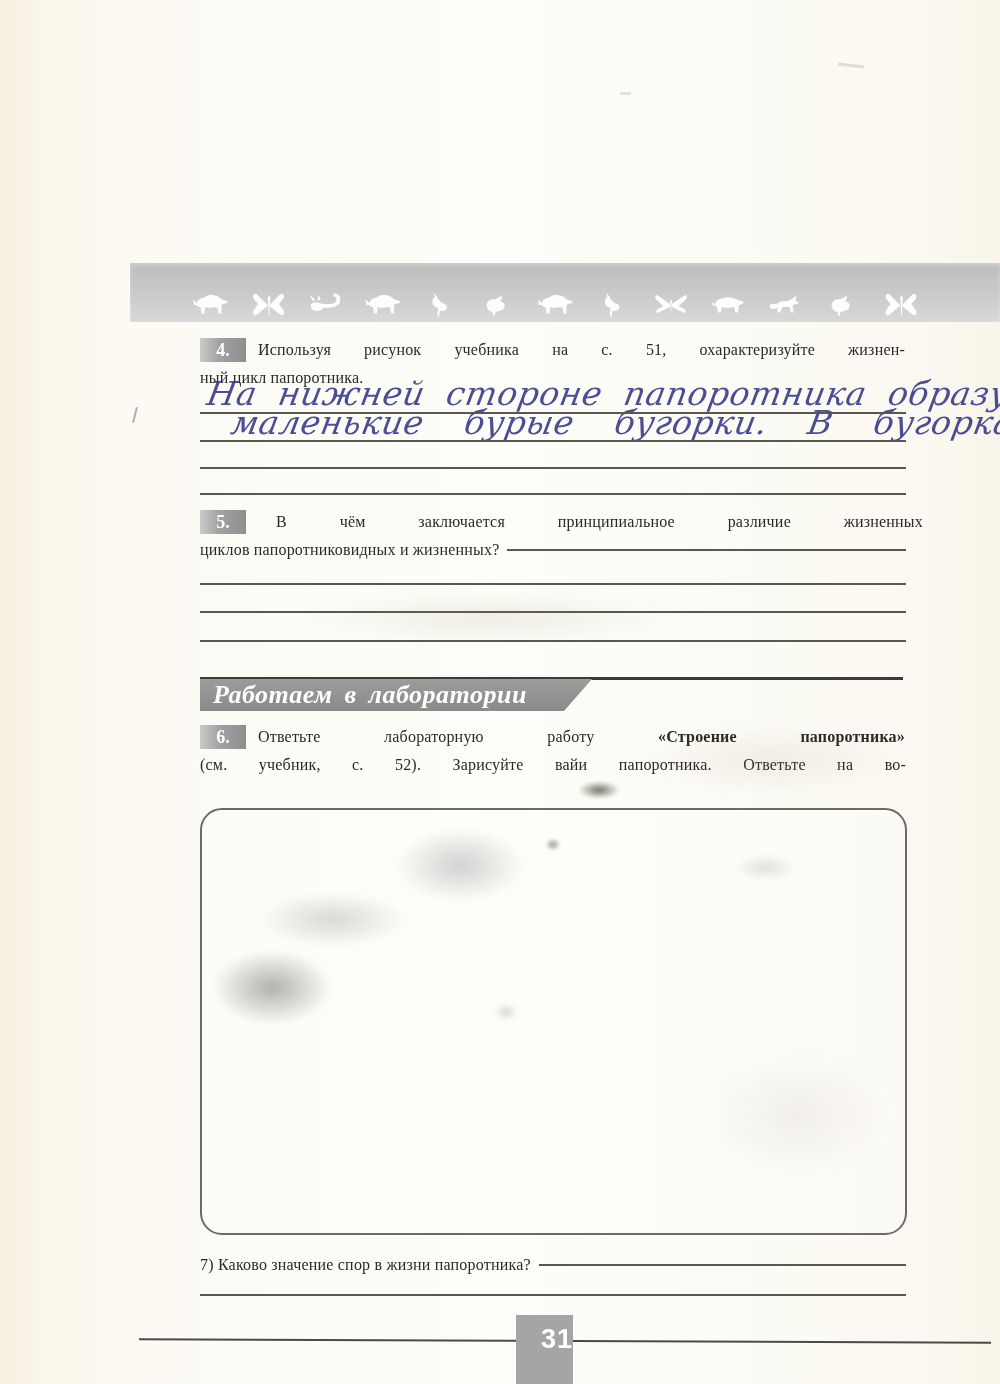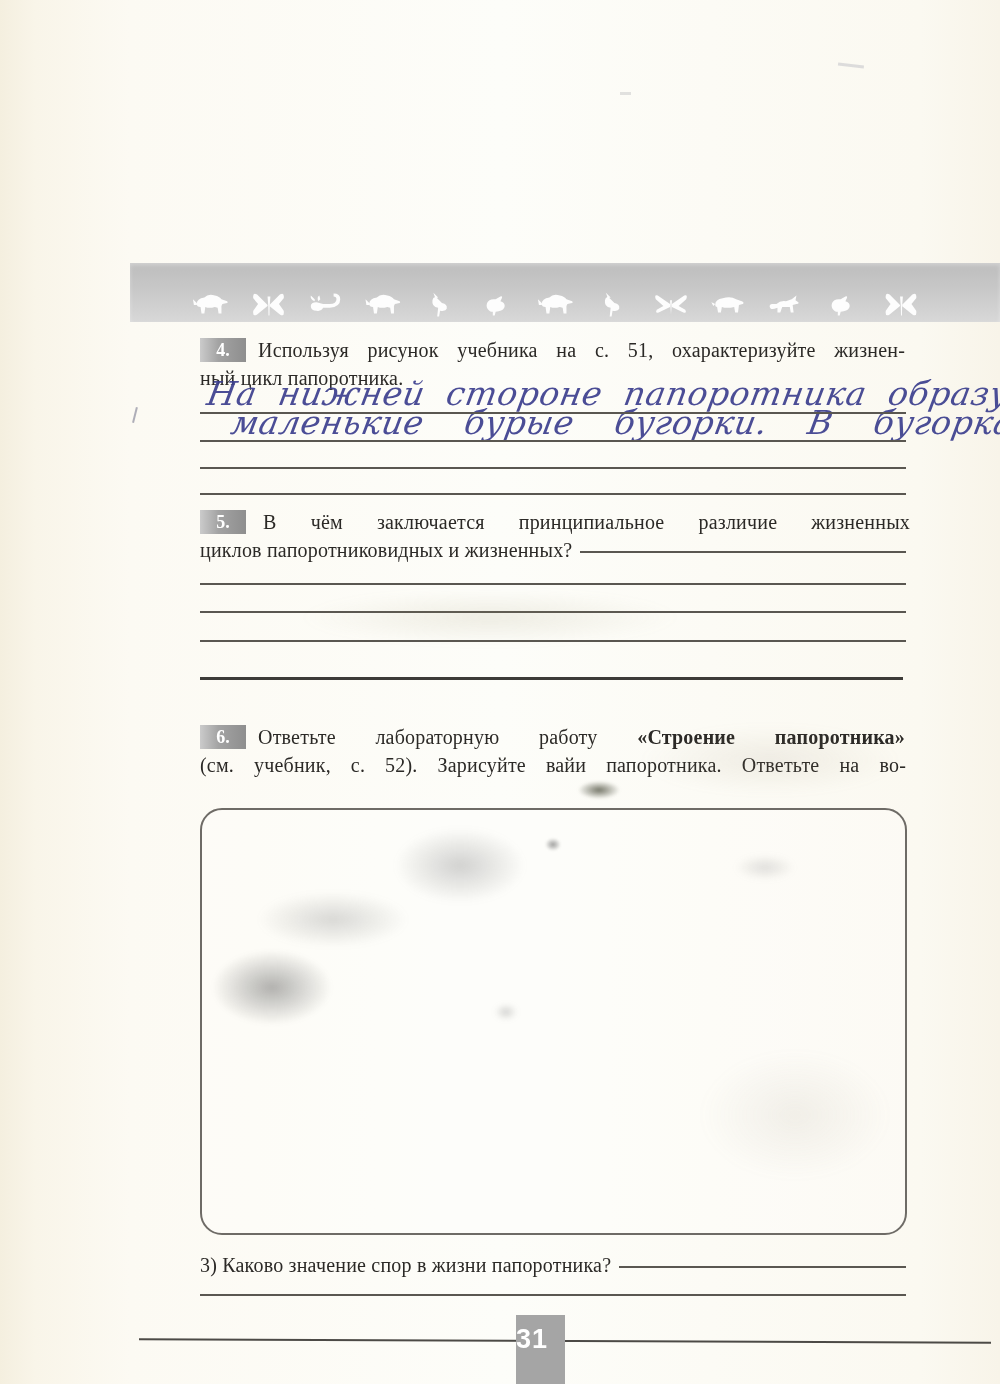--- a/index.html
+++ b/index.html
@@ -18,21 +18,21 @@
   .band svg use{fill:#ffffff;opacity:.96;}
   
   .badge{
     position:absolute;width:46px;height:24px;
     background:linear-gradient(90deg,#cbcbcb 0%,#a3a3a3 40%,#8e8e8e 100%);
     color:#fff;font-family:"Liberation Serif",serif;font-weight:bold;
     font-size:18px;line-height:24px;text-align:center;
   }
   
   .print{
-    position:absolute;color:#2b2926;font-size:20px;line-height:26px;
+    position:absolute;color:#2b2926;font-size:16px;line-height:26px;
     font-family:"Liberation Serif",serif;letter-spacing:.2px;
   }
   .just{text-align:justify;text-align-last:justify;}
   .b{font-weight:bold;}
   
   .rule{position:absolute;left:200px;width:706px;height:0;border-top:2px solid #5a5751;}
   .row{position:absolute;left:200px;width:706px;display:flex;align-items:baseline;}
   .row .fill{flex:1;border-bottom:2px solid #5a5751;margin-left:8px;transform:translateY(-4px);}
   
   .hw{
@@ -53,23 +53,23 @@
     white-space:nowrap;
   }
   
   .drawbox{
     position:absolute;left:200px;top:808px;width:703px;height:423px;
     border:2px solid #6e6b66;border-radius:22px;background:rgba(255,255,255,.25);
   }
   
   .footline{position:absolute;left:139px;top:1340px;width:852px;height:2px;background:#4c4a46;transform:rotate(.25deg);}
   .pagebadge{
-    position:absolute;left:516px;top:1315px;width:49px;height:69px;background:#a5a5a5;
+    position:absolute;left:516px;top:1315px;width:57px;height:69px;background:#a5a5a5;
     color:#fff;font-family:"Liberation Sans",sans-serif;font-weight:bold;font-size:27px;
-    text-align:left;line-height:48px;letter-spacing:1px;
+    text-align:right;line-height:48px;letter-spacing:1px;
   }
   
   .smudge{position:absolute;border-radius:50%;filter:blur(3px);pointer-events:none;}
   .mark{position:absolute;pointer-events:none;}
 </style>
 </head>
 <body>
 
 <div class="page">
 
@@ -127,30 +127,33 @@
 
   <div class="hw" style="left:204px;top:374px;font-size:33px;word-spacing:11px;letter-spacing:.5px;">На нижней стороне папоротника образуются</div>
   <div class="hw" style="left:228px;top:403px;font-size:33px;word-spacing:30px;letter-spacing:.5px;">маленькие  бурые бугорки. В бугорках</div>
 
   <div class="rule" style="top:412px;"></div>
   <div class="rule" style="top:440px;"></div>
   <div class="rule" style="top:467px;"></div>
   <div class="rule" style="top:493px;"></div>
 
   <div class="badge" style="left:200px;top:510px;">5.</div>
-  <div class="print just" style="left:263px;top:509px;width:647px;">В чём заключается принципиальное различие жизненных</div>
+  <div class="print just" style="left:276px;top:509px;width:647px;">В чём заключается принципиальное различие жизненных</div>
   <div class="row" style="top:537px;">
     <span class="print" style="position:static;">циклов папоротниковидных и жизненных?</span>
     <span class="fill"></span>
   </div>
   <div class="rule" style="top:583px;"></div>
   <div class="rule" style="top:611px;"></div>
   <div class="rule" style="top:640px;"></div>
 
   <div class="banner-line"></div>
+  <div class="banner">
+    <div class="t">Работаем в лаборатории</div>
+  </div>
 
   <div class="badge" style="left:200px;top:725px;">6.</div>
   <div class="print just" style="left:258px;top:724px;width:647px;">
     <span>Ответьте лабораторную работу </span><span class="b">«Строение папоротника»</span>
   </div>
   <div class="print just" style="left:200px;top:752px;width:706px;">(см. учебник, с. 52). Зарисуйте вайи папоротника. Ответьте на во-</div>
 
   <div class="drawbox"></div>
 
   <div class="smudge" style="left:578px;top:781px;width:42px;height:18px;background:radial-gradient(closest-side,rgba(70,72,55,.75),rgba(90,90,70,0));filter:blur(1.5px);"></div>
@@ -159,21 +162,21 @@
   <div class="smudge" style="left:735px;top:855px;width:60px;height:25px;background:radial-gradient(closest-side,rgba(120,120,120,.22),rgba(120,120,120,0));"></div>
   <div class="smudge" style="left:258px;top:892px;width:150px;height:55px;background:radial-gradient(closest-side,rgba(110,110,110,.25),rgba(120,120,120,0));"></div>
   <div class="smudge" style="left:212px;top:950px;width:120px;height:75px;background:radial-gradient(closest-side,rgba(85,85,85,.45),rgba(110,110,110,0));filter:blur(2px);"></div>
   <div class="smudge" style="left:495px;top:1005px;width:22px;height:14px;background:radial-gradient(closest-side,rgba(100,100,100,.35),rgba(110,110,110,0));"></div>
 
   <div class="smudge" style="left:300px;top:590px;width:380px;height:55px;background:radial-gradient(closest-side,rgba(150,140,100,.14),rgba(150,140,100,0));filter:blur(4px);"></div>
   <div class="smudge" style="left:640px;top:725px;width:260px;height:70px;background:radial-gradient(closest-side,rgba(150,135,110,.12),rgba(150,140,100,0));filter:blur(4px);"></div>
   <div class="smudge" style="left:700px;top:1050px;width:190px;height:130px;background:radial-gradient(closest-side,rgba(140,130,110,.10),rgba(150,140,100,0));filter:blur(5px);"></div>
 
   <div class="row" style="top:1252px;">
-    <span class="print" style="position:static;">3) Каково значение спор в жизни папоротника?</span>
+    <span class="print" style="position:static;">7) Каково значение спор в жизни папоротника?</span>
     <span class="fill"></span>
   </div>
   <div class="rule" style="top:1294px;"></div>
 
   <div class="footline"></div>
   <div class="pagebadge">31</div>
 
 </div>
 
 </body></html>

